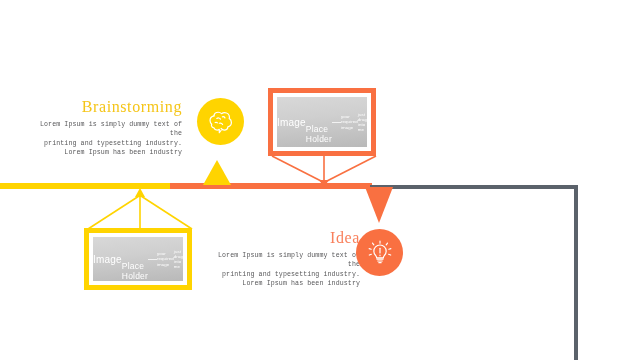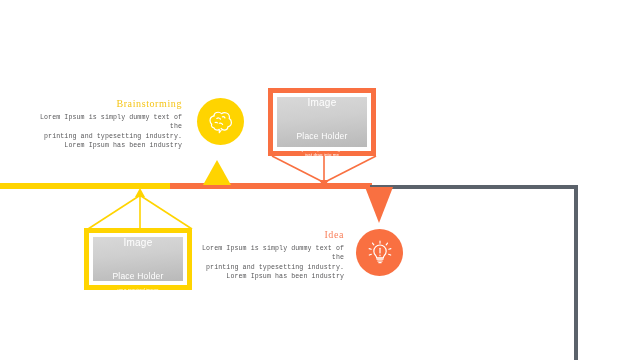--- a/index.html
+++ b/index.html
@@ -35,43 +35,43 @@
     position:absolute;border-radius:50%;
     display:flex;align-items:center;justify-content:center;
   }
   .circle-brain{left:197px;top:98px;width:47px;height:47px;background:#ffd400;}
   .circle-bulb{left:356px;top:229px;width:47px;height:47px;background:#f97041;}
 
   
   .txtblock{position:absolute;text-align:right;}
   .txtblock .title{
     font-family:"Liberation Serif", serif;
-    font-size:10px;letter-spacing:.6px;margin:0 0 4px 0;font-weight:400;
+    font-size:16px;letter-spacing:.6px;margin:0 0 4px 0;font-weight:400;
   }
   .txtblock .body{
     font-family:"Liberation Mono", monospace;
     font-size:6.6px;line-height:9.4px;color:#58585a;margin:0;
     letter-spacing:.1px;
   }
   .tb-brain{left:30px;top:98px;width:152px;}
   .tb-brain .title{color:#f5c518;}
-  .tb-idea{left:192px;top:229px;width:152px;}
+  .tb-idea{left:208px;top:229px;width:152px;}
   .tb-idea .title{color:#f9805c;}
 
   
   .frame{
     position:absolute;background:#fff;
     box-sizing:border-box;
   }
   .frame-top{left:268px;top:88px;width:108px;height:68px;border:5px solid #f97041;}
   .frame-bot{left:84px;top:228px;width:108px;height:62px;border:5px solid #ffd400;}
   .ph{
     position:absolute;left:4px;top:4px;right:4px;bottom:4px;
     background:linear-gradient(175deg,#d8d8d8 0%,#cfcfcf 40%,#c2c2c2 75%,#b9b9b9 100%);
-    display:flex;flex-direction:column;align-items:center;justify-content:space-between;
+    display:flex;flex-direction:row;align-items:center;justify-content:space-between;
     color:#ffffff;
   }
   .ph .l1{font-size:10px;line-height:11px;letter-spacing:.2px;}
   .ph .l2{font-size:8.5px;line-height:10px;letter-spacing:.2px;margin-top:23px;}
   .ph .rule{width:64%;height:1px;background:rgba(255,255,255,.75);margin:3px 0 3px 0;}
   .ph .s1,.ph .s2{font-size:4.4px;line-height:5.2px;letter-spacing:.1px;}
 
   
   .conn{position:absolute;}
 </style>

